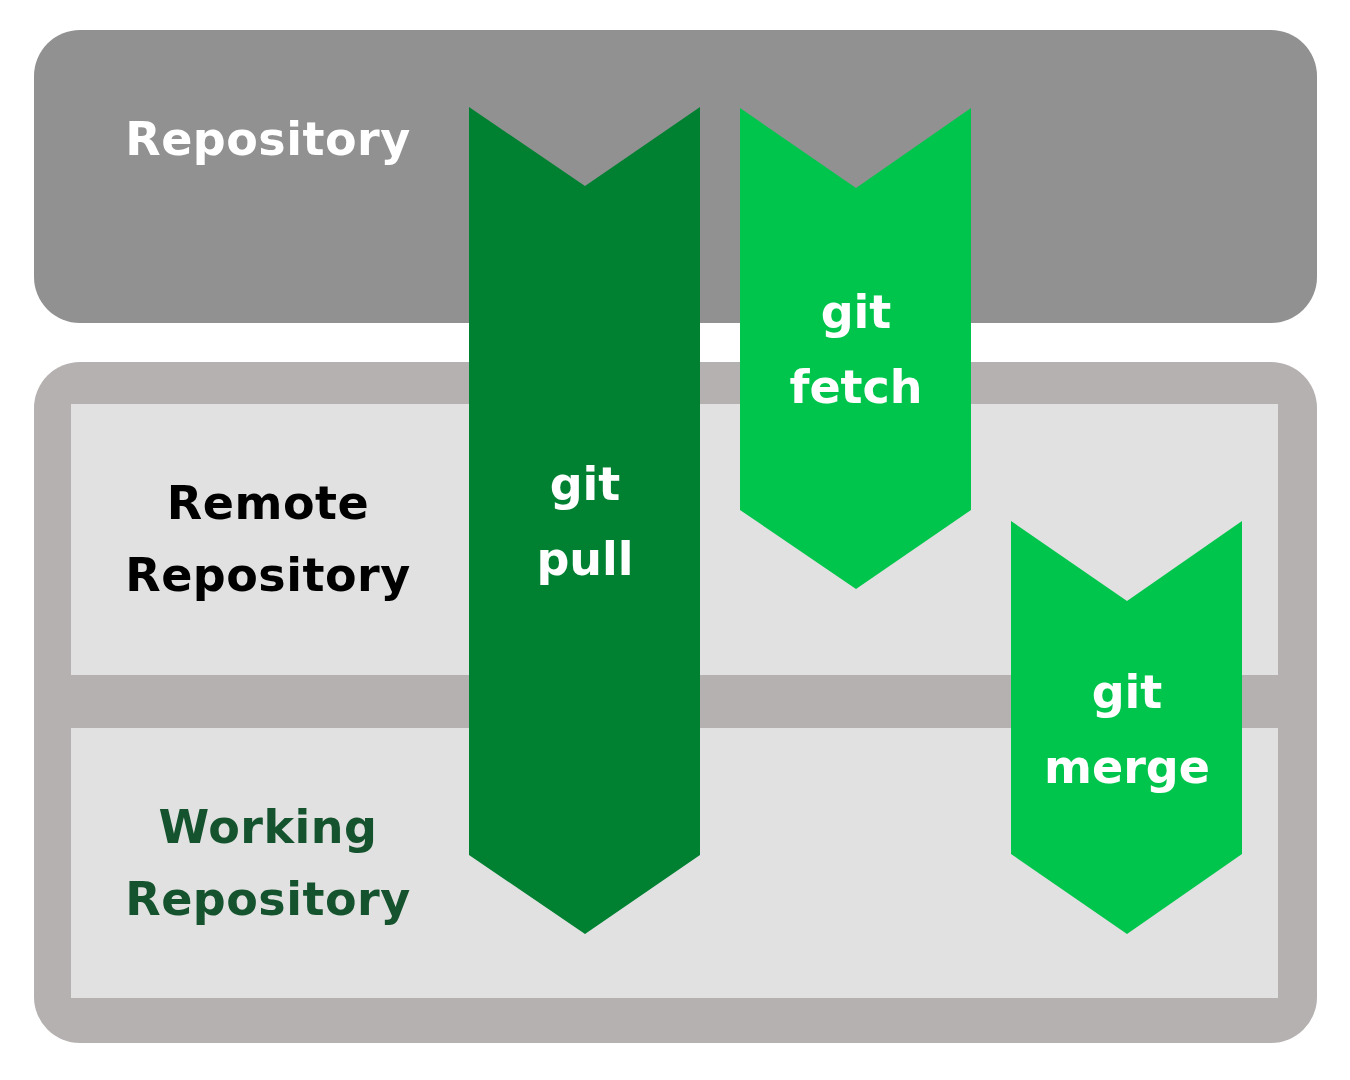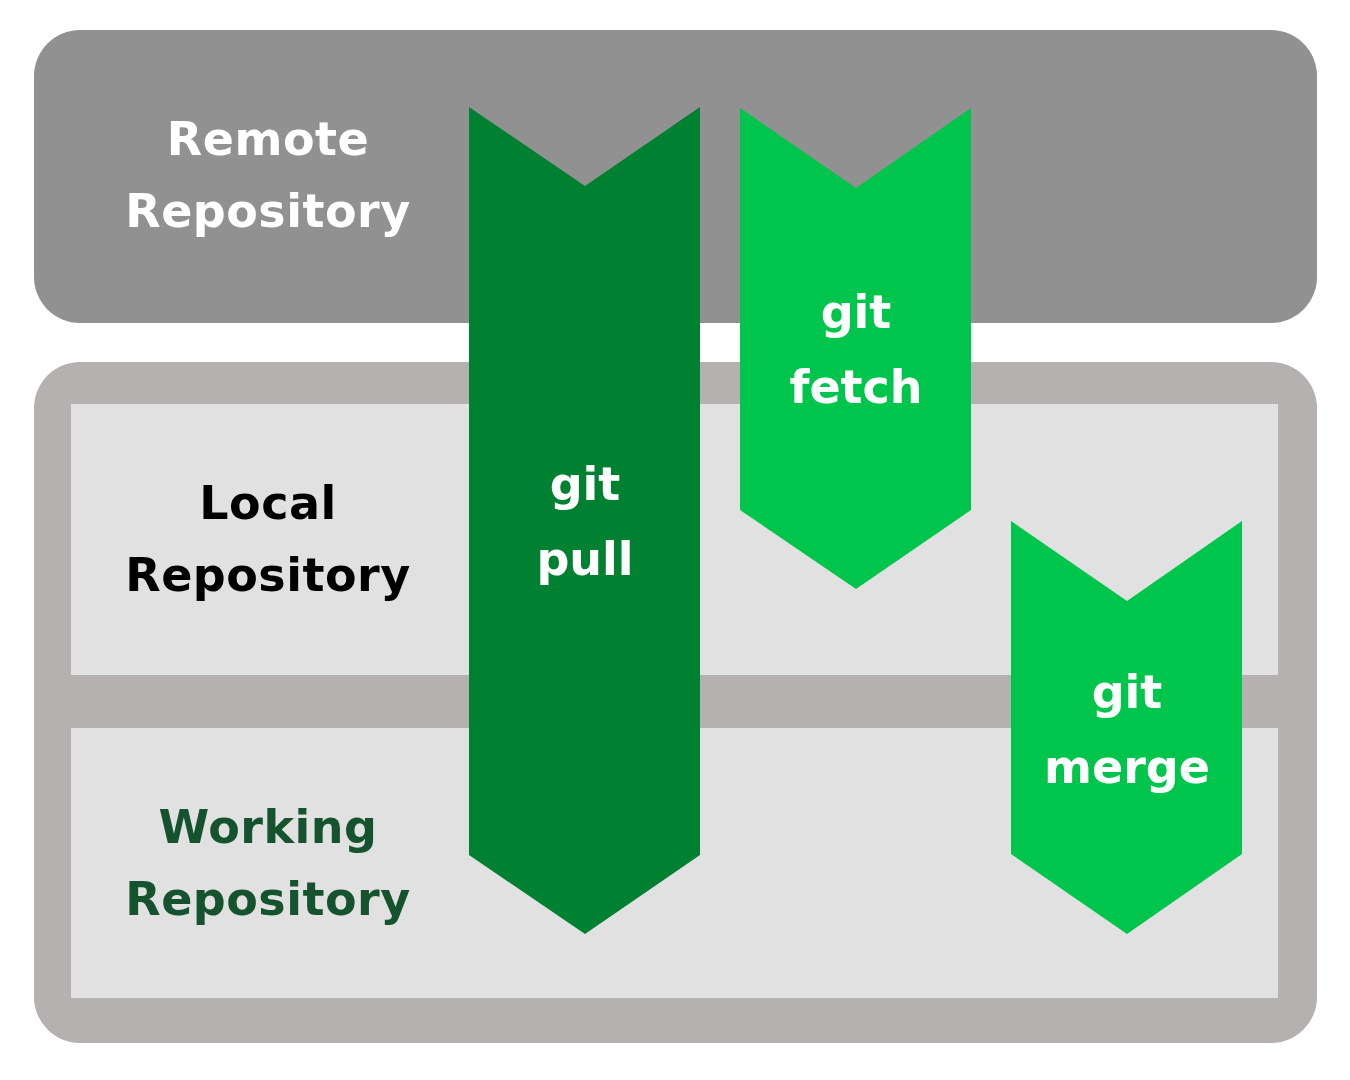--- a/index.html
+++ b/index.html
@@ -22,25 +22,24 @@
 </head>
 <body>
 
 <div class="box" id="remote" style="background: rgb(145, 145, 145);"></div>
 <div class="box" id="local-outer">
 </div>
 <div class="panel" id="local-panel" style="background: rgb(225, 225, 225);"></div>
 <div class="panel" id="working-panel" style="background: rgb(225, 225, 225);"></div>
 
 <div class="label" id="remote-label">
-  <span>Remote</span>
   <span>Repository</span>
 </div>
 <div class="label" id="local-label">
-  <span>Local</span>
+  <span>Remote</span>
   <span>Repository</span>
 </div>
 <div class="label" id="working-label">
   <span>Working</span>
   <span>Repository</span>
 </div>
 
 <svg id="arrows" width="1350" height="1080">
   <g>
     <polygon id="pull-shape" points="469,107 585,186 700,107 700,855 585,934 469,855" fill="#008132"></polygon>

